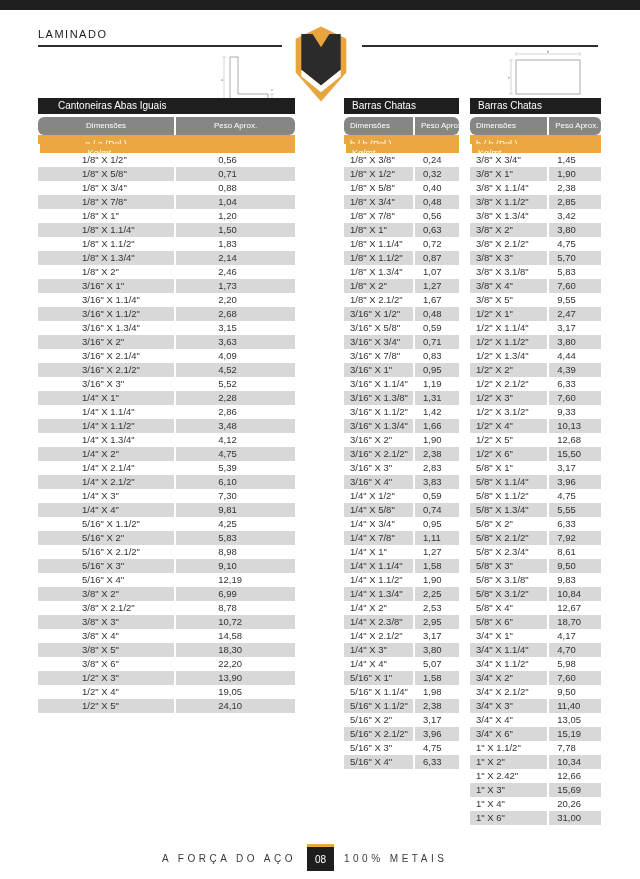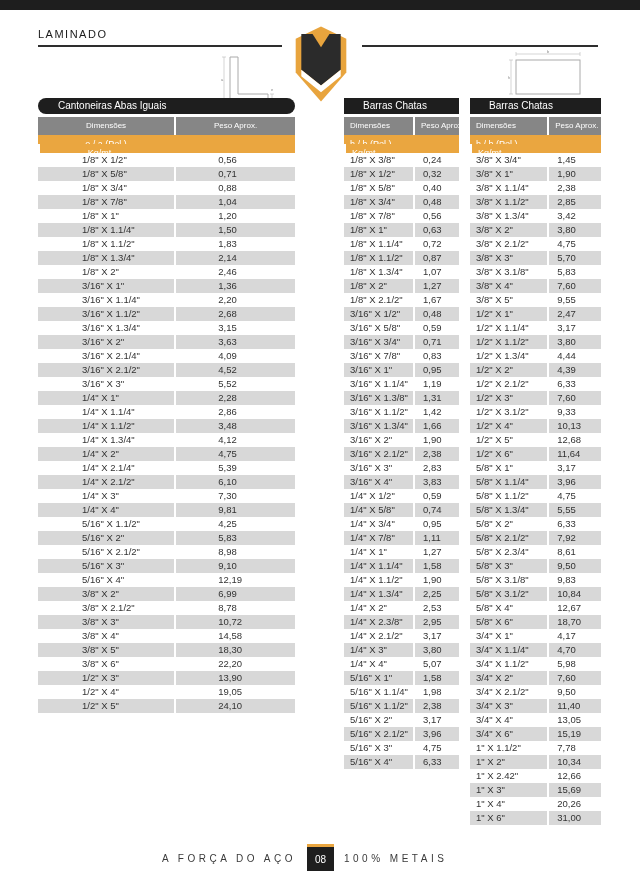--- a/index.html
+++ b/index.html
@@ -19,25 +19,25 @@
   .logo-svg{position:absolute;left:291px;top:26px;}
   .flat-svg{position:absolute;left:508px;top:50px;}
 
   .tbl{position:absolute;top:98px;}
   .t1{left:38px;width:257px;}
   .t2{left:344px;width:115px;}
   .t3{left:470px;width:131px;}
 
   .tbl-title{background:#1e1e1e;color:#fff;font-size:10px;height:16px;line-height:16px;
              margin-bottom:3px;white-space:nowrap;}
-  .t1 .tbl-title{padding-left:20px;border-radius:8px;}
-  .t2 .tbl-title,.t3 .tbl-title{padding-left:19px;}
+  .t1 .tbl-title{padding-left:20px;}
+  .t2 .tbl-title,.t3 .tbl-title{padding-left:8px;}
 
   .tbl-head{display:flex;color:#fff;height:18px;line-height:18px;white-space:nowrap;}
-  .tbl-head.gray{background:#868686;font-size:8px;}
+  .tbl-head.gray{background:#868686;font-size:8px;border-radius:6px;}
   .tbl-head.orange{background:#eaa640;font-size:9px;flex-direction:column;}
 
   .c1,.c2{box-sizing:border-box;white-space:nowrap;overflow:hidden;}
   .c2{border-left:2px solid #fff;}
   .t1 .c1{width:53%;} .t1 .c2{width:47%;}
   .t2 .c1{width:60%;} .t2 .c2{width:40%;}
   .t3 .c1{width:59%;} .t3 .c2{width:41%;}
 
   .t1 .tbl-head .c1,.t1 .tbl-head .c2{text-align:center;}
   .t2 .tbl-head .c1,.t3 .tbl-head .c1,
@@ -140,21 +140,21 @@
         <div class="trow alt">
           <div class="c1">1/8" X 1.3/4"</div>
           <div class="c2">2,14</div>
         </div>
         <div class="trow">
           <div class="c1">1/8" X 2"</div>
           <div class="c2">2,46</div>
         </div>
         <div class="trow alt">
           <div class="c1">3/16" X 1"</div>
-          <div class="c2">1,36</div>
+          <div class="c2">1,73</div>
         </div>
         <div class="trow">
           <div class="c1">3/16" X 1.1/4"</div>
           <div class="c2">2,20</div>
         </div>
         <div class="trow alt">
           <div class="c1">3/16" X 1.1/2"</div>
           <div class="c2">2,68</div>
         </div>
         <div class="trow">
@@ -552,21 +552,21 @@
         <div class="trow alt">
           <div class="c1">1/2" X 4"</div>
           <div class="c2">10,13</div>
         </div>
         <div class="trow">
           <div class="c1">1/2" X 5"</div>
           <div class="c2">12,68</div>
         </div>
         <div class="trow alt">
           <div class="c1">1/2" X 6"</div>
-          <div class="c2">11,64</div>
+          <div class="c2">15,50</div>
         </div>
         <div class="trow">
           <div class="c1">5/8" X 1"</div>
           <div class="c2">3,17</div>
         </div>
         <div class="trow alt">
           <div class="c1">5/8" X 1.1/4"</div>
           <div class="c2">3,96</div>
         </div>
         <div class="trow">

